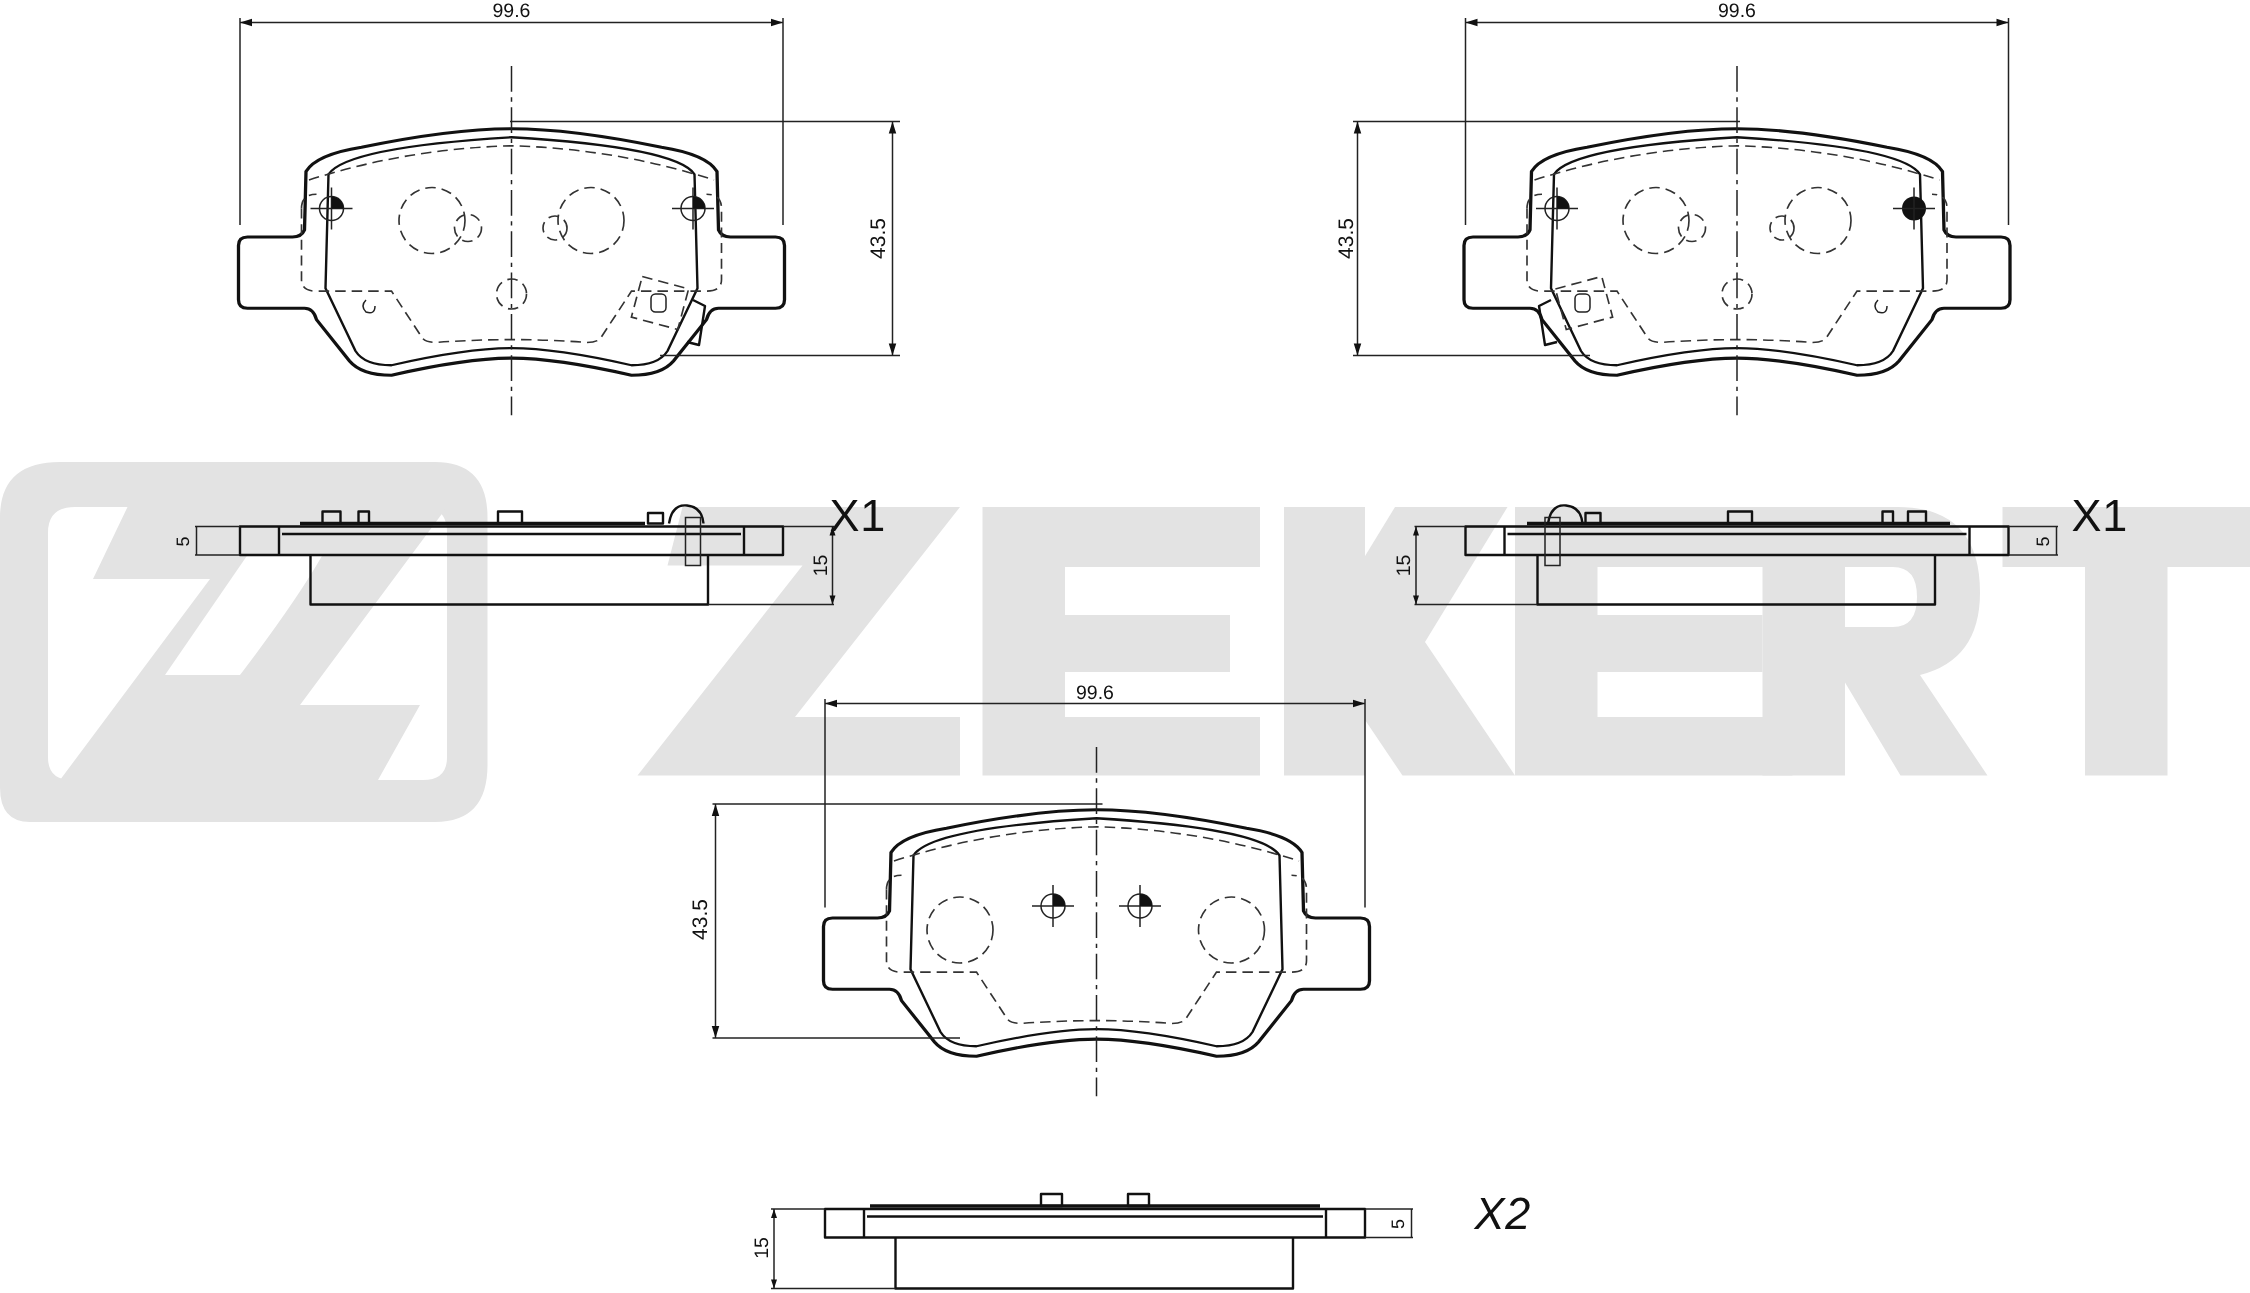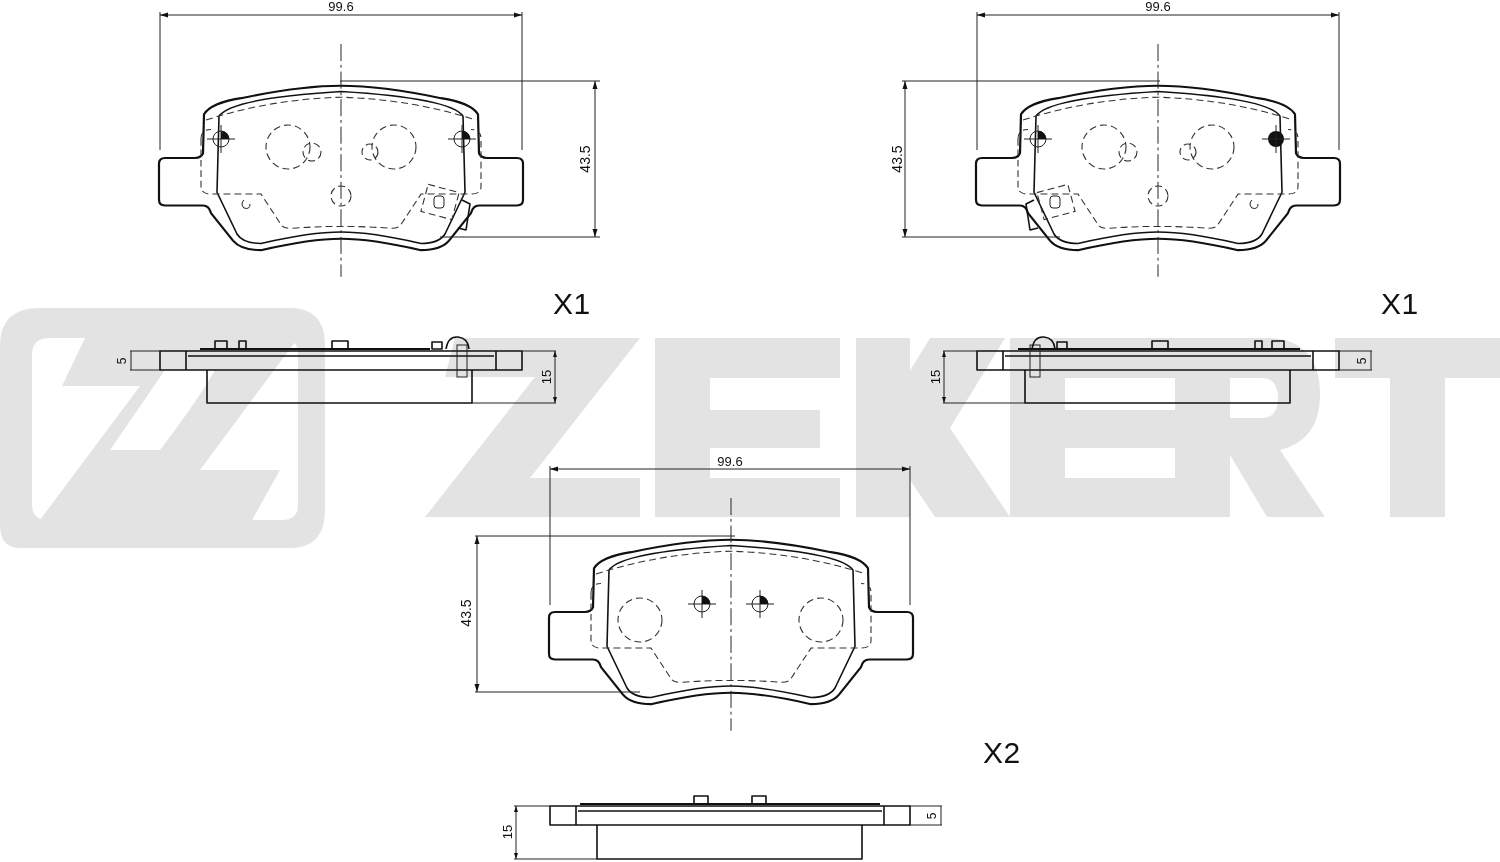--- a/index.html
+++ b/index.html
@@ -6,21 +6,21 @@
   body { width: 1500px; height: 862px; position: relative; overflow: hidden; font-family: "Liberation Sans", sans-serif; }
   .layer { position: absolute; left: 0; top: 0; width: 1500px; height: 862px; }
   svg text { font-family: "Liberation Sans", sans-serif; fill: #111; }
   .wm { fill: #e3e3e3; }
   .ln { fill: none; stroke: #111; stroke-width: 2.2; stroke-linejoin: round; }
   .ln2 { fill: none; stroke: #111; stroke-width: 1.6; stroke-linejoin: round; }
   .thin { fill: none; stroke: #222; stroke-width: 1; }
   .dash { fill: none; stroke: #333; stroke-width: 1.1; stroke-dasharray: 7 4; }
   .center { fill: none; stroke: #222; stroke-width: 1; stroke-dasharray: 18 4 3 4; }
   .blk { fill: #111; }
-  .qty { position: absolute; font-size: 30px; color: #111; letter-spacing: 0.5px; }
+  .qty { position: absolute; font-size: 30px; color: #111; letter-spacing: 0.5px; margin-top: 41px; }
 </style>
 </head>
 <body>
 
 <svg class="layer" viewBox="0 0 1500 862">
 
   <g>
     <path class="wm" d="M40 308 H290 Q325 308 325 345 V510 Q325 548 290 548 H20 Q0 548 0 525 V345 Q0 308 40 308 Z M50 338 Q32 338 32 355 V505 Q32 520 48 520 H282 Q298 520 298 505 V355 Q298 338 282 338 Z" fill-rule="evenodd"></path>
 
     <path class="wm" d="M85 338 H298 L200 470 H280 L252 520 H40 L140 386 H62 Z M165 370 L110 450 H160 Q198 400 215 370 Z"></path>
@@ -204,13 +204,13 @@
     <line class="thin" x1="910" y1="806" x2="942" y2="806"></line>
     <line class="thin" x1="910" y1="825" x2="942" y2="825"></line>
     <line class="thin" x1="941" y1="806" x2="941" y2="825"></line>
   </g>
   <text x="512" y="832" font-size="13" text-anchor="middle" transform="rotate(-90 512 832)">15</text>
   <text x="936" y="816" font-size="12" text-anchor="middle" transform="rotate(-90 936 816)">5</text>
 </svg>
 
 <div class="qty" style="left:553px; top:287px;">X1</div>
 <div class="qty" style="left:1381px; top:287px;">X1</div>
-<div class="qty" style="left:983px; top:736px;">X2</div>
+<div class="qty" style="left:983px; top:752px;font-style:italic;">X2</div>
 
 </body></html>

